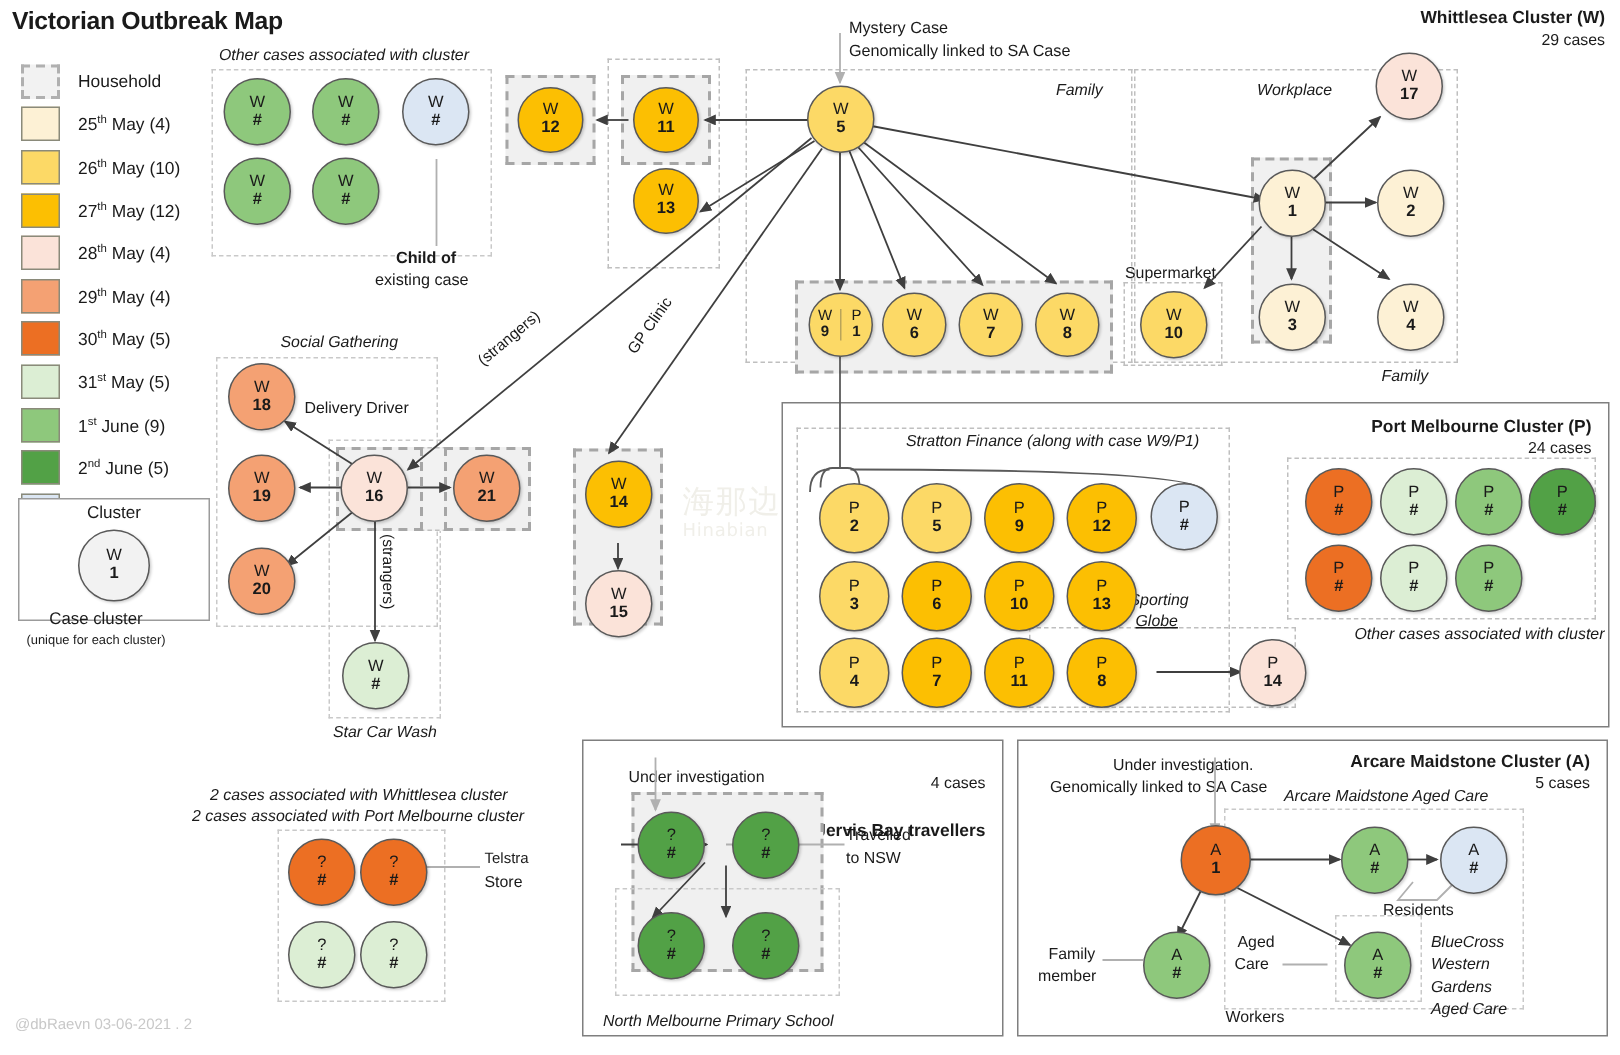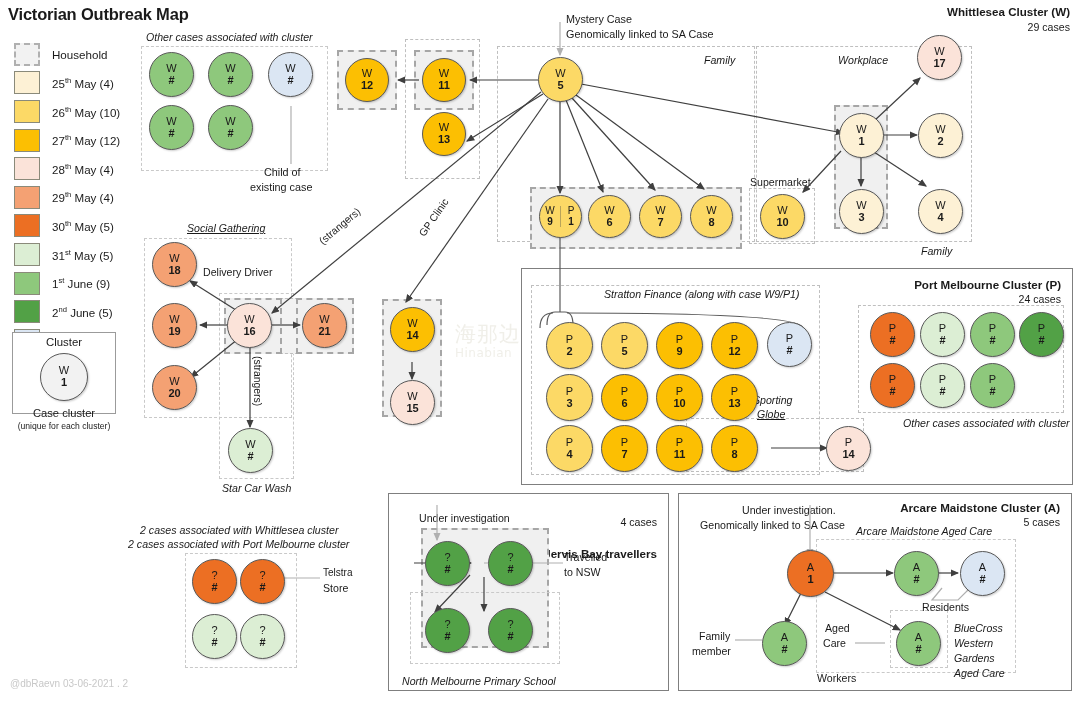--- a/index.html
+++ b/index.html
@@ -14,21 +14,21 @@
   #title{left:8px;top:4px;font-size:16.5px;font-weight:bold;letter-spacing:-0.2px;}
 
   
   #legend{position:absolute;left:14px;top:40px;width:190px;}
   .lg-row{display:flex;align-items:center;height:28.6px;}
   .sw{width:26px;height:23px;border:1px solid #8a8a7a;box-sizing:border-box;flex:0 0 26px;}
   .sw.dash{border:2px dashed #b0b0b0;background:#f2f2f2;}
   .lg-lab{margin-left:12px;font-size:11.6px;}
   .lg-lab sup{font-size:7.6px;vertical-align:super;}
 
-  #clusterbox{position:absolute;left:12px;top:332px;width:104px;height:82px;
+  #clusterbox{position:absolute;left:12px;top:332px;width:128px;height:82px;
               border:1px solid #9b9b9b;background:#fff;box-sizing:border-box;}
   #clusterbox .hdr{position:absolute;left:0;top:3px;width:100%;text-align:center;font-size:11.4px;}
   #clusterbox .cirwrap{position:absolute;left:50%;top:20px;transform:translateX(-50%);}
   #cb-foot1{left:12px;top:407px;width:104px;text-align:center;font-size:11.2px;}
   #cb-foot2{left:6px;top:421px;width:116px;text-align:center;font-size:8.6px;}
 
   
   .node{position:absolute;border-radius:50%;border:1.4px solid #595959;
         box-sizing:border-box;display:flex;flex-direction:column;
         align-items:center;justify-content:center;
@@ -155,21 +155,21 @@
   <div class="blab" style="left:838px;top:54px;">Workplace</div>
 
   <div class="blab" style="left:921px;top:245px;">Family</div>
 
   <div class="gbox house" style="left:834px;top:105px;width:54px;height:124px;"></div>
 
   <div class="gbox thin" style="left:749px;top:188px;width:66px;height:56px;"></div>
   <div class="blab2" style="left:750px;top:176px;font-size:10.6px;">Supermarket</div>
 
   <div class="gbox plain" style="left:144px;top:238px;width:148px;height:180px;"></div>
-  <div class="blab" style="left:187px;top:222px;text-decoration:underline;">Social Gathering</div>
+  <div class="blab" style="left:187px;top:222px;">Social Gathering</div>
 
   <div class="gbox plain" style="left:219px;top:293px;width:75px;height:186px;"></div>
   <div class="blab" style="left:222px;top:482px;">Star Car Wash</div>
 
   <div class="gbox thinfill" style="left:224px;top:298px;width:130px;height:56px;"></div>
   <div class="gbox house" style="left:224px;top:298px;width:58px;height:56px;"></div>
   <div class="gbox house" style="left:296px;top:298px;width:58px;height:56px;"></div>
   <div class="blab2" style="left:203px;top:266px;font-size:10.6px;">Delivery Driver</div>
 
   <div class="gbox house" style="left:382px;top:299px;width:60px;height:118px;"></div>
@@ -305,21 +305,21 @@
       <path d="M470,563 L442,563" marker-end="url(#ah)"></path>
     </g>
   </svg>
 
   <div class="t" style="left:317px;top:238px;font-size:10.4px;transform:rotate(-40deg);transform-origin:left top;">(strangers)</div>
   <div class="t" style="left:417px;top:232px;font-size:10.4px;transform:rotate(-55deg);transform-origin:left top;">GP Clinic</div>
   <div class="t" style="left:263px;top:356px;font-size:10.4px;transform:rotate(90deg);transform-origin:left top;">(strangers)</div>
 
   <div class="t" style="left:566px;top:13px;font-size:10.8px;">Mystery Case</div>
   <div class="t" style="left:566px;top:28px;font-size:10.8px;">Genomically linked to SA Case</div>
-  <div class="t" style="left:264px;top:166px;font-size:10.8px;">Child of</div>
+  <div class="t" style="left:264px;top:166px;font-size:10.8px;font-weight:bold;">Child of</div>
   <div class="t" style="left:250px;top:181px;font-size:10.8px;">existing case</div>
 
   <div class="ctitle" style="left:855px;top:5px;width:215px;">Whittlesea Cluster (W)</div>
   <div class="csub" style="left:855px;top:21px;width:215px;">29 cases</div>
 
   <div class="node" style="left:149px;top:52px;width:45px;height:45px;background:#8ec87c;">
     <div class="l1">W</div>
     <div class="l2">#</div>
     </div>
   <div class="node" style="left:208px;top:52px;width:45px;height:45px;background:#8ec87c;">

